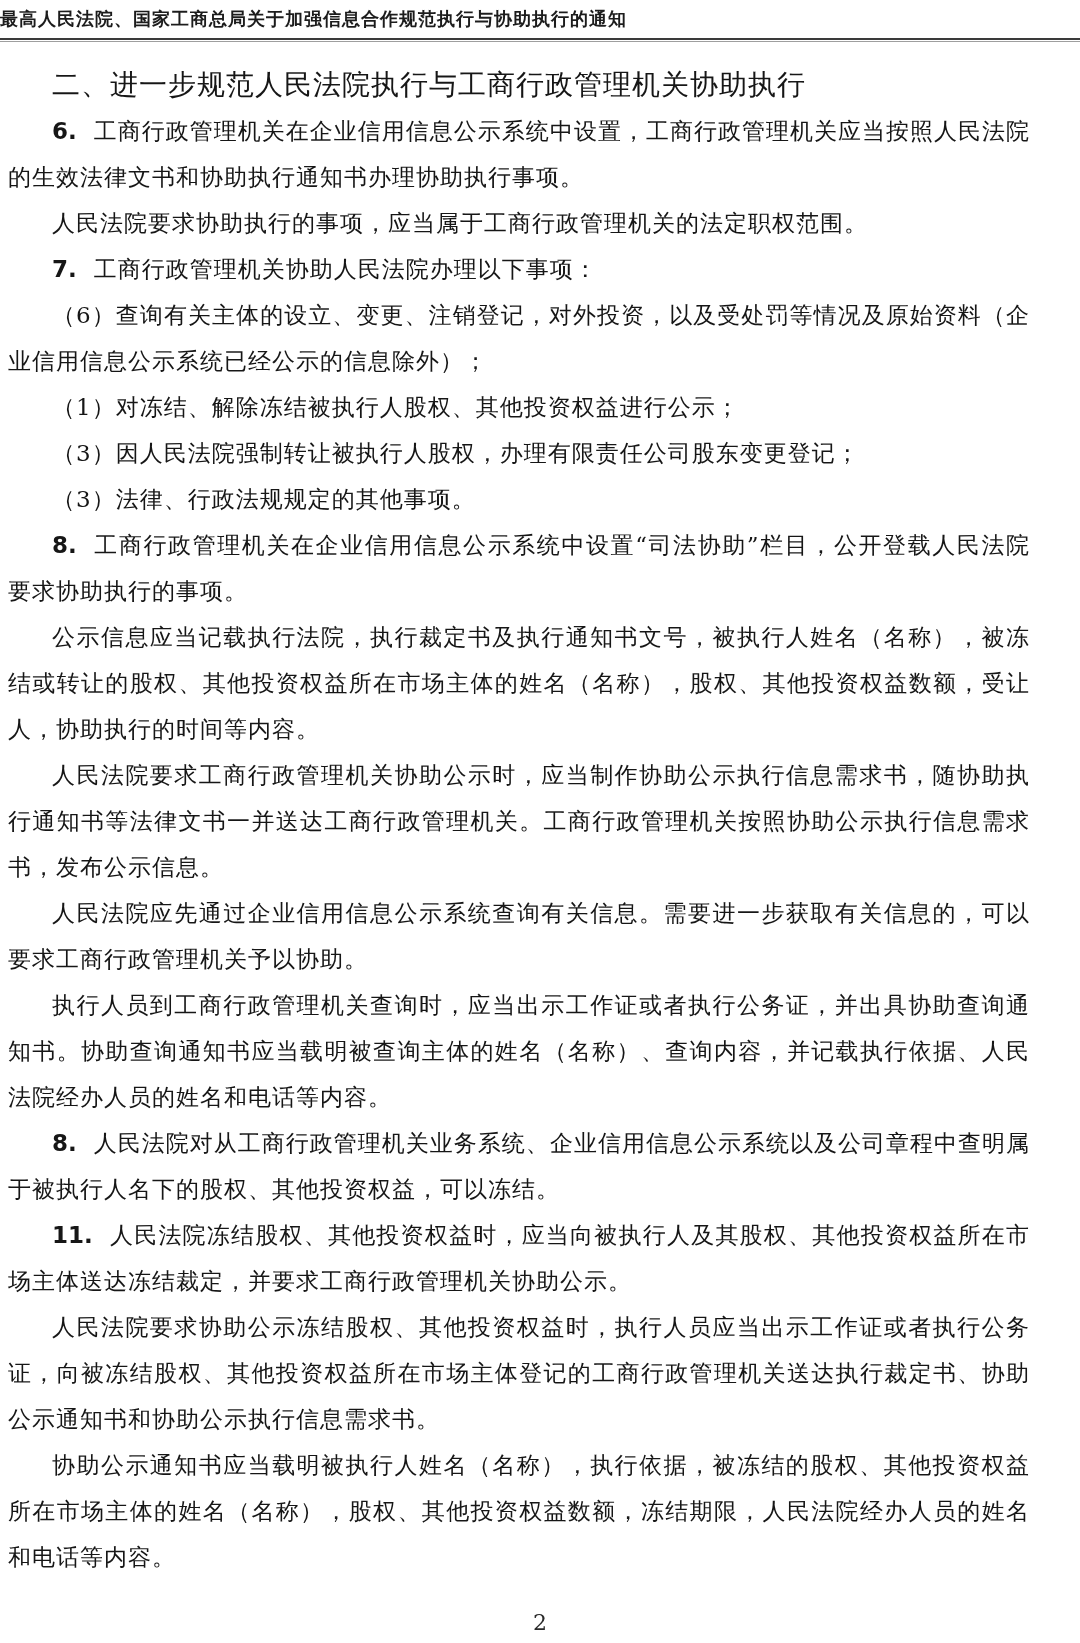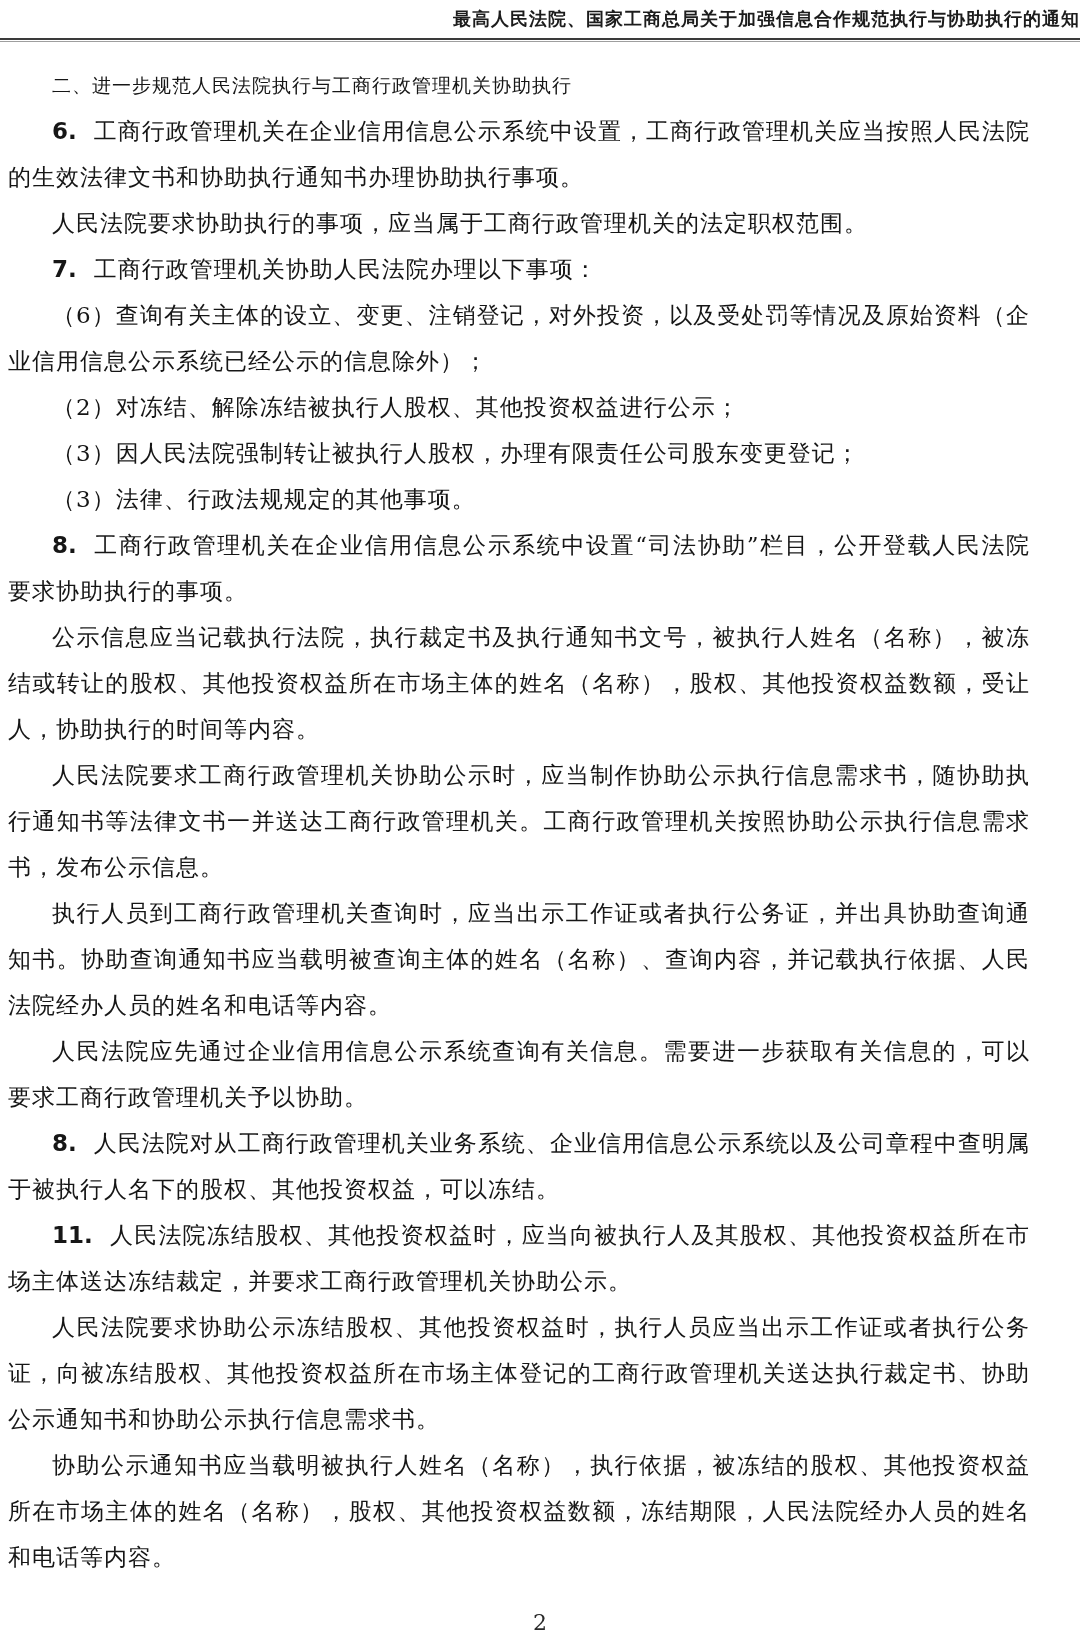--- a/index.html
+++ b/index.html
@@ -10,21 +10,21 @@
     width: 1080px;
     height: 1643px;
     background: #ffffff;
     position: relative;
     overflow: hidden;
     color: #161616;
     font-family: "DejaVu Serif", "Liberation Serif", serif;
   }
   .doc-title {
     padding-top: 7px;
-    text-align: right;
+    text-align: left;
     font-family: "DejaVu Sans", "Liberation Sans", sans-serif;
     font-weight: 700;
     font-size: 18px;
     letter-spacing: 1px;
     color: #1c1c1c;
   }
   .rule {
     margin-top: 7px;
     width: 100%;
   }
@@ -38,21 +38,21 @@
     margin-top: 1px;
   }
   .content {
     padding: 20px 50px 0 8px;
     font-size: 23px;
     line-height: 46px;
     text-align: justify;
   }
   .section-heading {
     margin: 0;
-    font-size: 19px;
+    font-size: 28px;
     font-weight: 500;
     text-indent: 44px;
     letter-spacing: 2px;
   }
   .content p {
     margin: 0;
     text-indent: 44px;
     letter-spacing: 1px;
   }
   .num {
@@ -88,36 +88,36 @@
     <p class="section-heading">二、进一步规范人民法院执行与工商行政管理机关协助执行</p>
 
     <p><span class="num">6.</span><span>工商行政管理机关在企业信用信息公示系统中设置，工商行政管理机关应当按照人民法院的生效法律文书和协助执行通知书办理协助执行事项。</span></p>
 
     <p><span>人民法院要求协助执行的事项，应当属于工商行政管理机关的法定职权范围。</span></p>
 
     <p><span class="num">7.</span><span>工商行政管理机关协助人民法院办理以下事项：</span></p>
 
     <p><span>（6）查询有关主体的设立、变更、注销登记，对外投资，以及受处罚等情况及原始资料（企业信用信息公示系统已经公示的信息除外）；</span></p>
 
-    <p><span>（2）对冻结、解除冻结被执行人股权、其他投资权益进行公示；</span></p>
+    <p><span>（1）对冻结、解除冻结被执行人股权、其他投资权益进行公示；</span></p>
 
     <p><span>（3）因人民法院强制转让被执行人股权，办理有限责任公司股东变更登记；</span></p>
 
     <p><span>（3）法律、行政法规规定的其他事项。</span></p>
 
     <p><span class="num">8.</span><span>工商行政管理机关在企业信用信息公示系统中设置“司法协助”栏目，公开登载人民法院要求协助执行的事项。</span></p>
 
     <p><span>公示信息应当记载执行法院，执行裁定书及执行通知书文号，被执行人姓名（名称），被冻结或转让的股权、其他投资权益所在市场主体的姓名（名称），股权、其他投资权益数额，受让人，协助执行的时间等内容。</span></p>
 
     <p><span>人民法院要求工商行政管理机关协助公示时，应当制作协助公示执行信息需求书，随协助执行通知书等法律文书一并送达工商行政管理机关。工商行政管理机关按照协助公示执行信息需求书，发布公示信息。</span></p>
 
 
+    <p><span>人民法院应先通过企业信用信息公示系统查询有关信息。需要进一步获取有关信息的，可以要求工商行政管理机关予以协助。</span></p>
+
     <p><span>执行人员到工商行政管理机关查询时，应当出示工作证或者执行公务证，并出具协助查询通知书。协助查询通知书应当载明被查询主体的姓名（名称）、查询内容，并记载执行依据、人民法院经办人员的姓名和电话等内容。</span></p>
-
-    <p><span>人民法院应先通过企业信用信息公示系统查询有关信息。需要进一步获取有关信息的，可以要求工商行政管理机关予以协助。</span></p>
 
     <p><span class="num">8.</span><span>人民法院对从工商行政管理机关业务系统、企业信用信息公示系统以及公司章程中查明属于被执行人名下的股权、其他投资权益，可以冻结。</span></p>
 
     <p><span class="num">11.</span><span>人民法院冻结股权、其他投资权益时，应当向被执行人及其股权、其他投资权益所在市场主体送达冻结裁定，并要求工商行政管理机关协助公示。</span></p>
 
     <p><span>人民法院要求协助公示冻结股权、其他投资权益时，执行人员应当出示工作证或者执行公务证，向被冻结股权、其他投资权益所在市场主体登记的工商行政管理机关送达执行裁定书、协助公示通知书和协助公示执行信息需求书。</span></p>
 
     <p><span>协助公示通知书应当载明被执行人姓名（名称），执行依据，被冻结的股权、其他投资权益所在市场主体的姓名（名称），股权、其他投资权益数额，冻结期限，人民法院经办人员的姓名和电话等内容。</span></p>
   </div>
 

